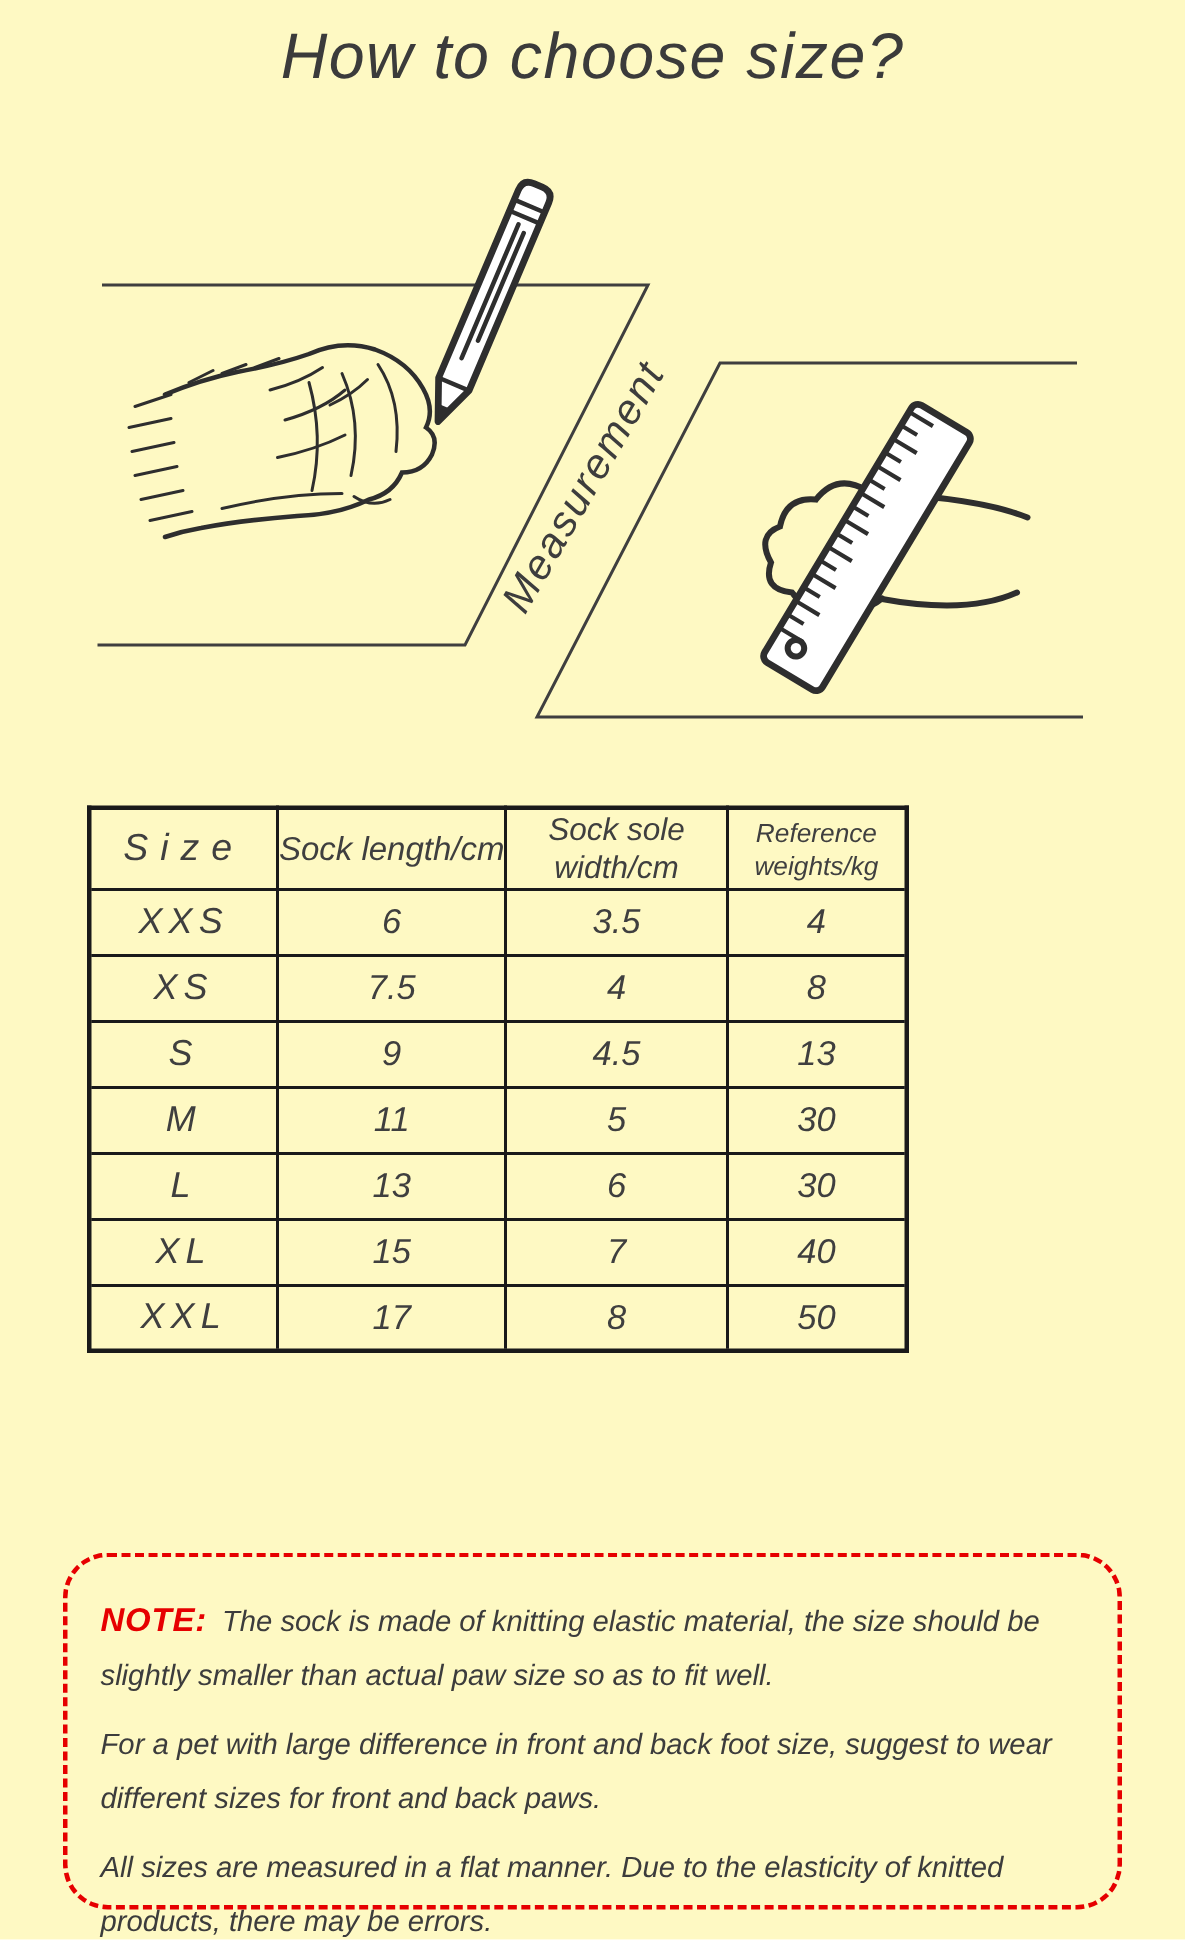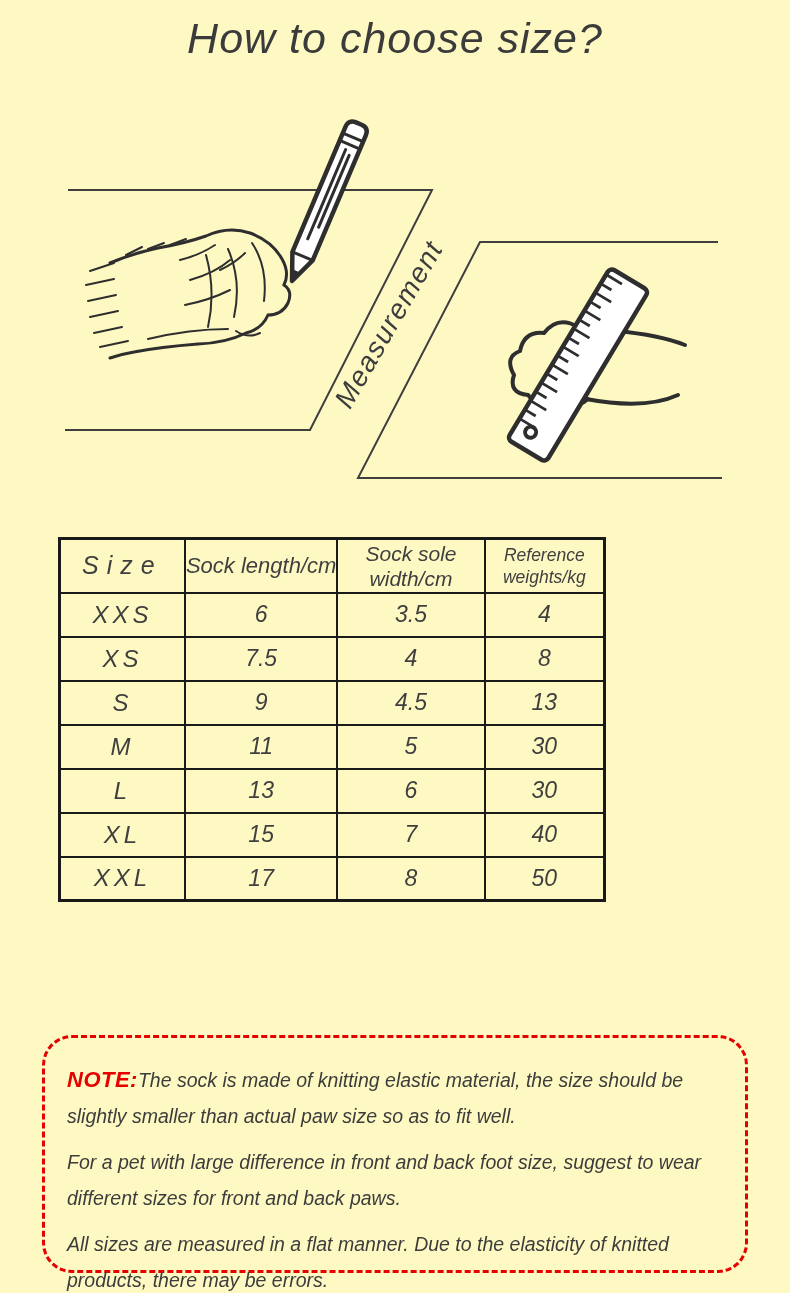--- a/index.html
+++ b/index.html
@@ -46,21 +46,21 @@
 
   
   .note{
     position:absolute;top:1035px;left:42px;width:706px;height:238px;
     border:3px dashed #e60000;border-radius:30px;
     padding:24px 24px 10px 22px;
     color:#3c3c3c;
   }
   .note p{margin:0 0 10px 0;font-size:19.5px;line-height:36px;}
   .note p:last-child{margin-bottom:0;}
-  .note-label{color:#e60000;font-weight:bold;font-size:22px;letter-spacing:.5px;}
+  .note-label{color:#e60000;font-weight:bold;font-size:22px;letter-spacing:.5px;margin-right:10px;}
 </style>
 </head>
 <body>
 
 <div class="page">
 
   <div class="title">How to choose size?</div>
 
   <div class="illo">
     <svg viewBox="0 0 730 432" xmlns="http://www.w3.org/2000/svg">

